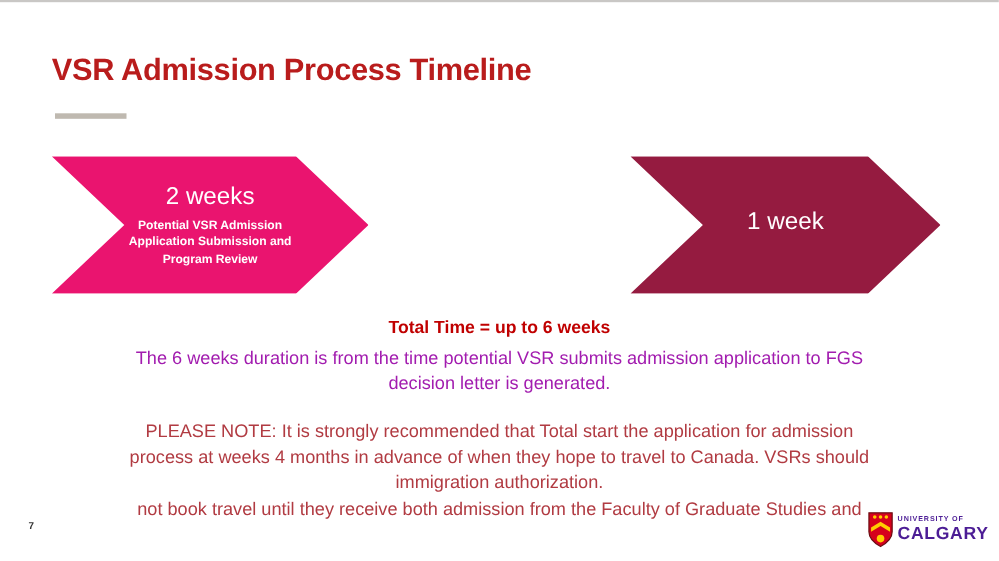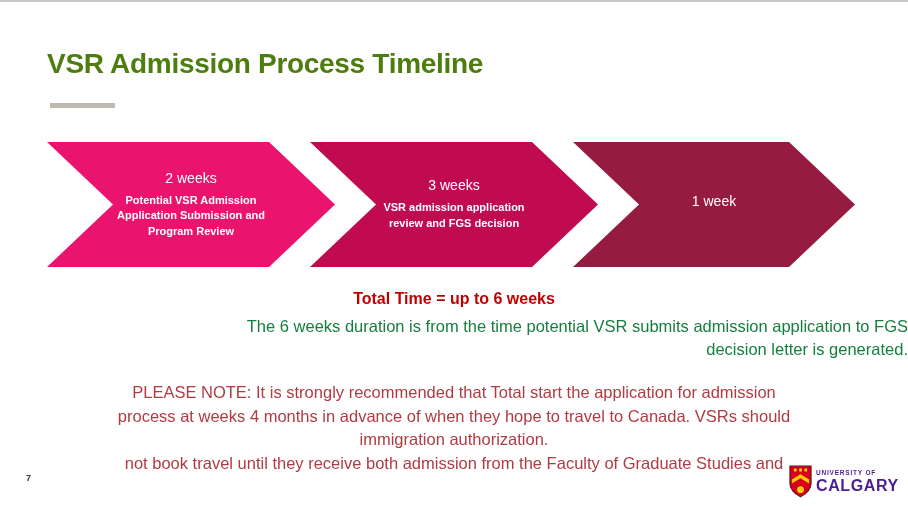--- a/index.html
+++ b/index.html
@@ -19,50 +19,46 @@
   .chevron-band{position:absolute;left:0;top:140px;width:908px;height:125px;}
   .chevron{
     position:absolute;top:0;height:125px;
     clip-path:polygon(0 0, calc(100% - 66px) 0, 100% 50%, calc(100% - 66px) 100%, 0 100%, 66px 50%);
     display:flex;flex-direction:column;align-items:center;justify-content:center;
     color:#ffffff;text-align:center;
   }
   .chevron.c1{left:47px;width:288px;}
   .chevron.c2{left:310px;width:288px;}
   .chevron.c3{left:573px;width:282px;}
-  .step-duration{font-size:14px;font-weight:400;margin-bottom:7px;}
+  .step-duration{font-size:22px;font-weight:400;margin-bottom:7px;}
   .step-desc{font-size:11px;font-weight:700;line-height:1.42;max-width:176px;}
   .summary{position:absolute;left:0;top:288px;width:908px;text-align:center;}
   .summary-heading{font-size:16px;font-weight:700;margin-bottom:7px;}
-  .summary-line{font-size:16.5px;color:#15803d;line-height:23px;text-align:right;}
+  .summary-line{font-size:16.5px;color:#a21caf;line-height:23px;}
   .note{position:absolute;left:0;top:379px;width:908px;text-align:center;
         font-size:16.5px;line-height:23.5px;}
   .note b{font-weight:400;}
   .page-number{position:absolute;left:26px;top:471px;font-size:9px;font-weight:700;color:#333333;}
   .logo{position:absolute;left:789px;top:463px;display:flex;align-items:center;}
   .crest{display:block;}
   .wordmark{margin-left:4px;color:#4c1d95;}
   .wordmark-top{font-size:6.5px;font-weight:700;letter-spacing:0.8px;}
   .wordmark-bottom{font-size:16px;font-weight:700;letter-spacing:0.6px;margin-top:1px;}
 </style>
 </head>
 <body>
 
-<div class="slide-title" style="color: #4d7c0f;">VSR Admission Process Timeline</div>
+<div class="slide-title" style="color: #b91c1c;">VSR Admission Process Timeline</div>
 
 <div class="title-underline"></div>
 
 <div class="chevron-band">
   <div class="chevron c1" style="background: rgb(234, 20, 111);">
     <div class="step-duration">2 weeks</div>
     <div class="step-desc">Potential VSR Admission Application Submission and Program Review</div>
-  </div>
-  <div class="chevron c2" style="background: rgb(192, 11, 81);">
-    <div class="step-duration">3 weeks</div>
-    <div class="step-desc">VSR admission application review and FGS decision</div>
   </div>
   <div class="chevron c3" style="background: rgb(149, 27, 64);">
     <div class="step-duration">1 week</div>
   </div>
 </div>
 
 <div class="summary">
   <div class="summary-heading" style="color: rgb(192, 0, 0);">Total Time = up to 6 weeks</div>
   <div class="summary-line">The 6 weeks duration is from the time potential VSR submits admission application to FGS</div>
   <div class="summary-line">decision letter is generated.</div>

